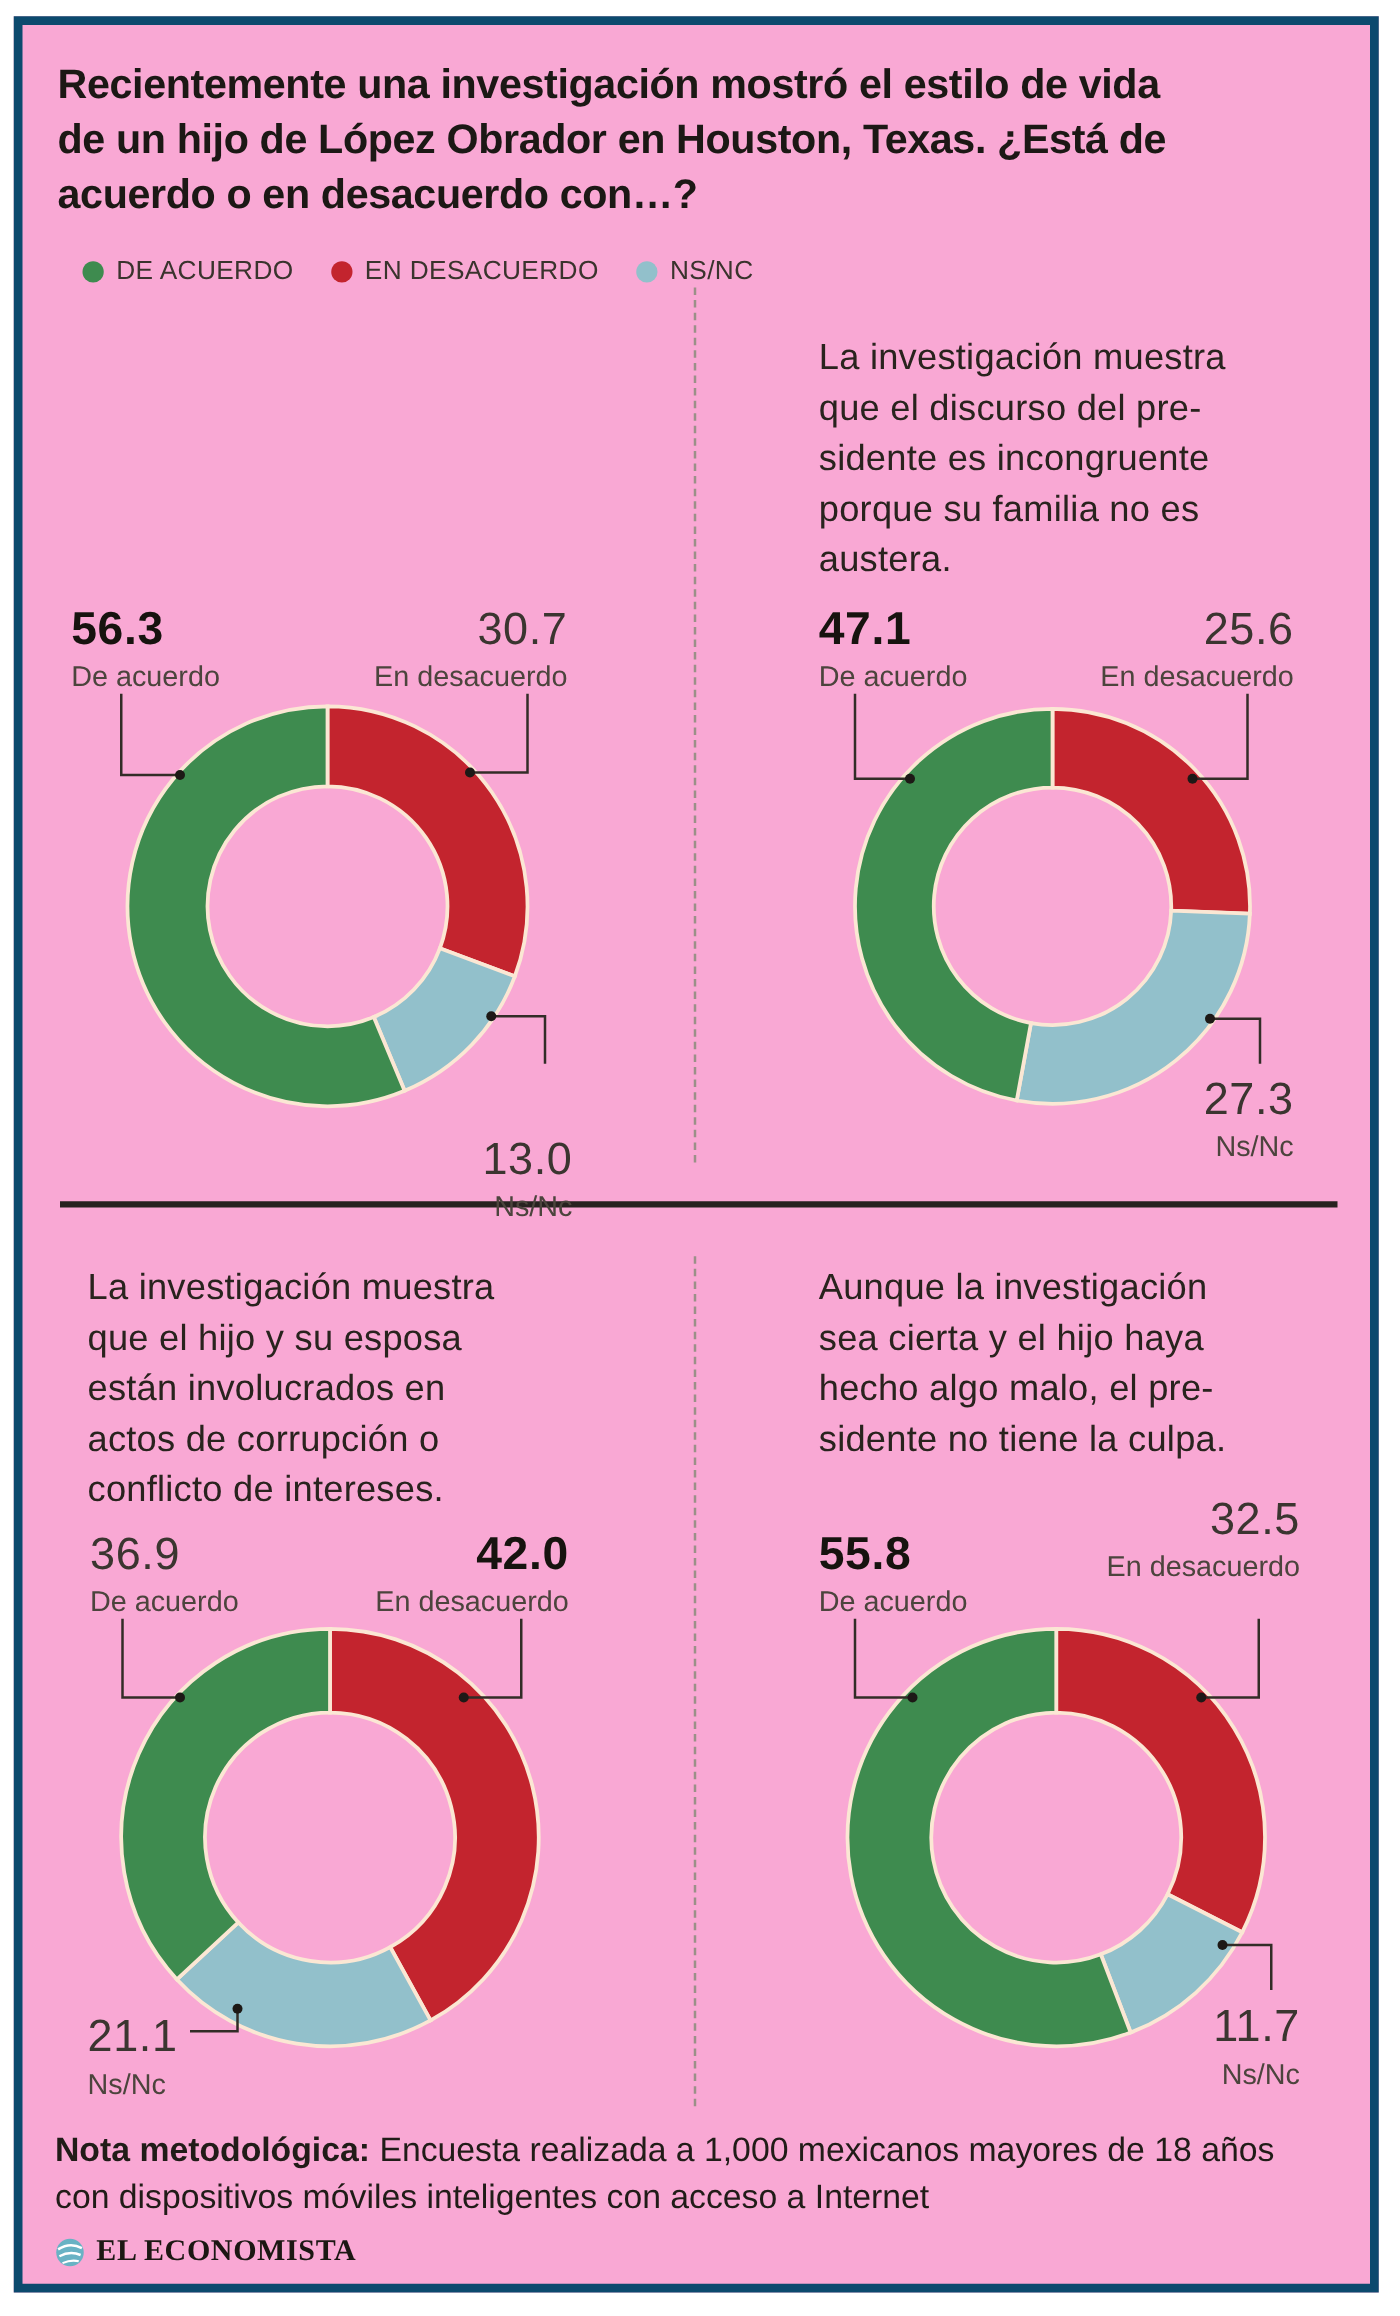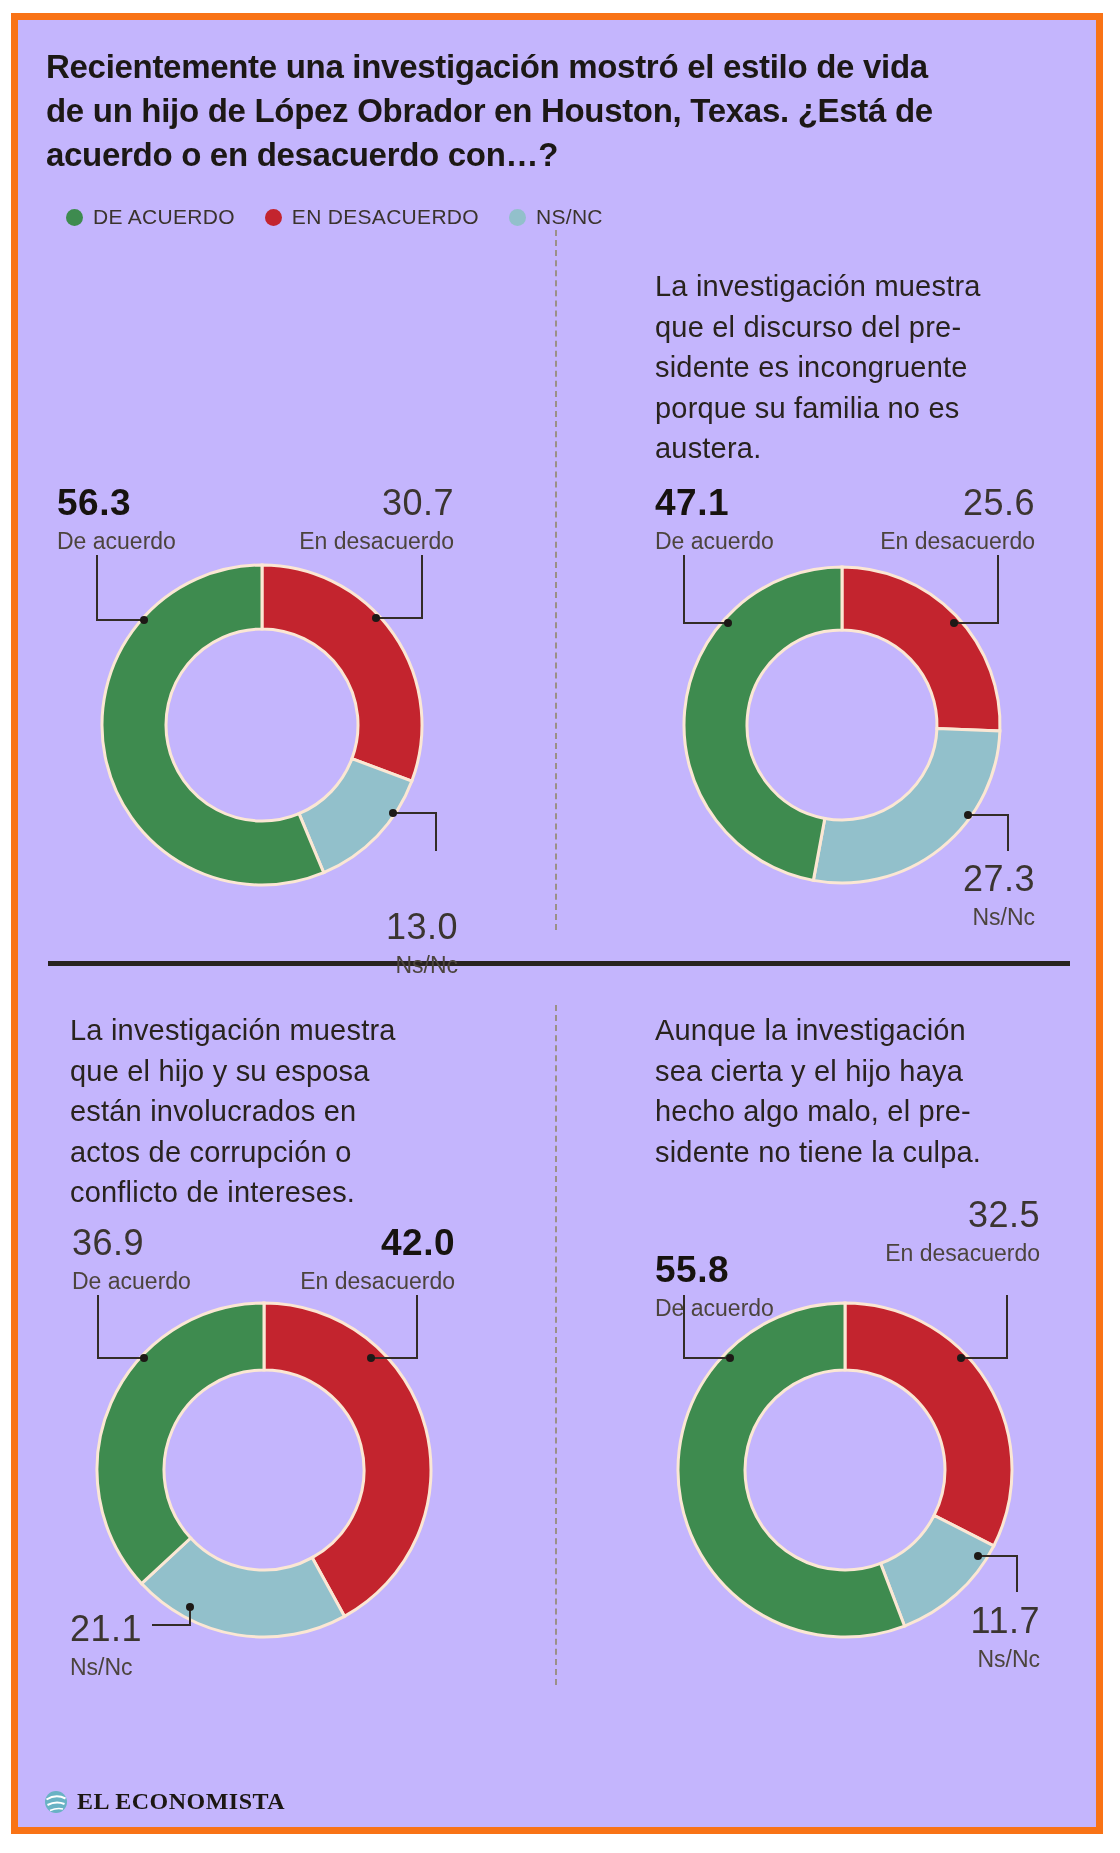--- a/index.html
+++ b/index.html
@@ -8,22 +8,22 @@
     width:1120px;height:1853px;
     background:#ffffff;
     position:relative;
     font-family:"Liberation Sans", sans-serif;
     color:#1c1815;
   }
   .frame{
     position:absolute;left:11px;top:13px;
     width:1092px;height:1821px;
     box-sizing:border-box;
-    border:7px solid #f97316;
-    background:#c4b5fd;
+    border:7px solid #0c4a6e;
+    background:#f9a8d4;
   }
   .abs{position:absolute;}
   .pre{white-space:pre-line;}
   .headline{
     left:28px;top:25px;width:1046px;
     font-size:33px;font-weight:700;line-height:1.34;
     letter-spacing:-0.3px;color:#1c1815;
   }
   .legend{left:48px;top:185px;display:flex;align-items:center;gap:30px;}
   .legend-item{display:flex;align-items:center;gap:10px;}
@@ -176,21 +176,21 @@
     <circle class="ldot" cx="331" cy="66" r="4"></circle>
     <polyline class="leader" points="112,333 150,333 150,316"></polyline>
     <circle class="ldot" cx="150" cy="315" r="4"></circle>
   </svg>
 
   <div class="abs q-question pre" style="left:637px;top:990px;width:470px;">Aunque la investigación
 sea cierta y el hijo haya
 hecho algo malo, el pre-
 sidente no tiene la culpa.</div>
 
-  <div class="abs" style="left:637px;top:1202px;margin-top:27px;">
+  <div class="abs" style="left:637px;top:1202px;">
     <div class="val-num bold">55.8</div>
     <div class="val-sub">De acuerdo</div>
   </div>
   <div class="abs right" style="left:840px;top:1174px;width:182px;">
     <div class="val-num">32.5</div>
     <div class="val-sub">En desacuerdo</div>
   </div>
   <div class="abs right" style="left:930px;top:1580px;width:92px;">
     <div class="val-num">11.7</div>
     <div class="val-sub">Ns/Nc</div>
@@ -203,20 +203,21 @@
         <path d="M344.5207837451129,334.03293339025424 A167,167 0 1 1 284.99999999999994,11 L285,78 A100,100 0 1 0 320.6411878713251,271.4328942456612 Z" fill="#3e8b4f" stroke="#fbe7d4" stroke-width="3"></path>
       </g>
     <polyline class="leader" points="124,3 124,66 170,66"></polyline>
     <circle class="ldot" cx="170" cy="66" r="4"></circle>
     <polyline class="leader" points="447,3 447,66 401,66"></polyline>
     <circle class="ldot" cx="401" cy="66" r="4"></circle>
     <polyline class="leader" points="418,264 457,264 457,300"></polyline>
     <circle class="ldot" cx="418" cy="264" r="4"></circle>
   </svg>
 
+  <div class="abs footer-note"><b>Nota metodológica:</b><span> Encuesta realizada a 1,000 mexicanos mayores de 18 años con dispositivos móviles inteligentes con acceso a Internet</span></div>
 
   <div class="abs logo">
     <svg width="24" height="24" viewBox="0 0 24 24">
       <circle cx="12" cy="12" r="11" fill="#69b2c4"></circle>
       <path d="M2.5 9.5 Q 12 3.5 21.5 8.5" stroke="#ffffff" stroke-width="2" fill="none"></path>
       <path d="M3.5 15 Q 12 10.5 20.5 14" stroke="#ffffff" stroke-width="2" fill="none"></path>
       <path d="M6 20.5 Q 13 17.5 19 19" stroke="#ffffff" stroke-width="1.6" fill="none"></path>
     </svg>
     <span class="logo-text">EL ECONOMISTA</span>
   </div>

